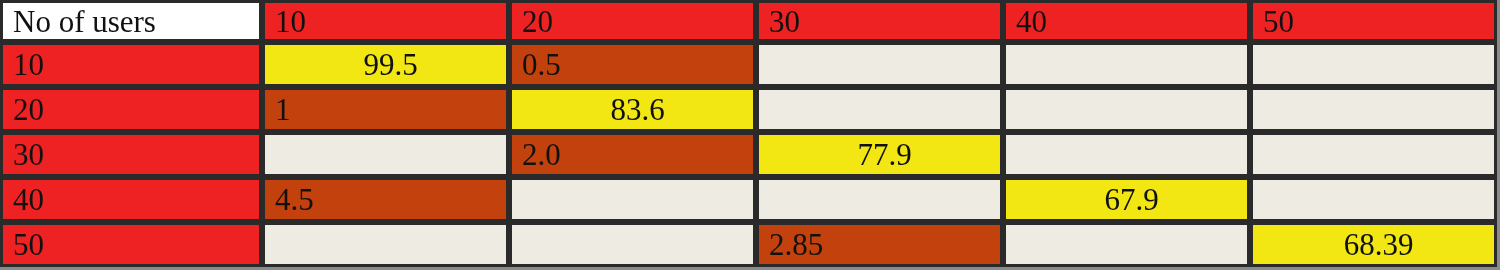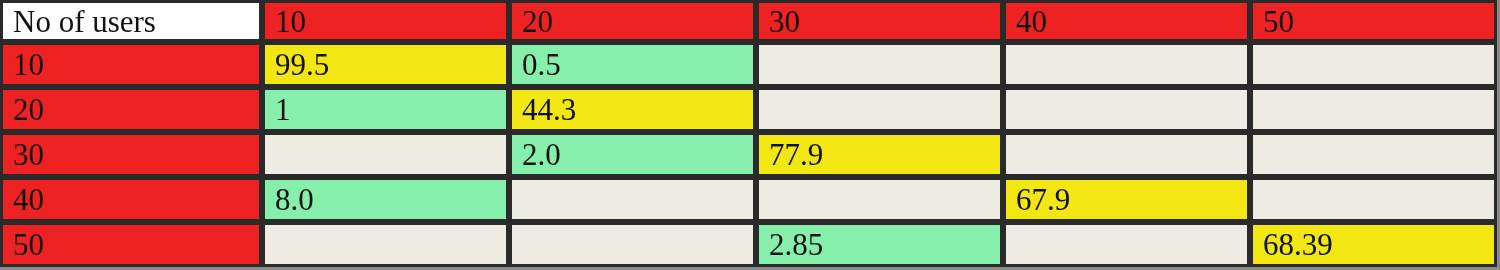--- a/index.html
+++ b/index.html
@@ -58,25 +58,26 @@
 
   td.col-header {
     background: #EE2222;
   }
 
   td.row-header {
     background: #EE2222;
   }
 
   td.data-cell {
-    background: #86efac;
+    background: #c2410c;
   }
 
   td.data-cell.diagonal {
     background: #F2E613;
+    text-align: center;
   }
 
   td.empty-cell {
     background: #EDEBE2;
   }
 </style>
 </head>
 <body>
 
 <div id="table-wrap">
@@ -104,38 +105,38 @@
         <td class="data-cell diagonal">99.5</td>
         <td class="data-cell">0.5</td>
         <td class="data-cell empty-cell"></td>
         <td class="data-cell empty-cell"></td>
         <td class="data-cell empty-cell"></td>
       </tr>
 
       <tr>
         <td class="row-header">20</td>
         <td class="data-cell">1</td>
-        <td class="data-cell diagonal">44.3</td>
+        <td class="data-cell diagonal">83.6</td>
         <td class="data-cell empty-cell"></td>
         <td class="data-cell empty-cell"></td>
         <td class="data-cell empty-cell"></td>
       </tr>
 
       <tr>
         <td class="row-header">30</td>
         <td class="data-cell empty-cell"></td>
         <td class="data-cell">2.0</td>
         <td class="data-cell diagonal">77.9</td>
         <td class="data-cell empty-cell"></td>
         <td class="data-cell empty-cell"></td>
       </tr>
 
       <tr>
         <td class="row-header">40</td>
-        <td class="data-cell">8.0</td>
+        <td class="data-cell">4.5</td>
         <td class="data-cell empty-cell"></td>
         <td class="data-cell empty-cell"></td>
         <td class="data-cell diagonal">67.9</td>
         <td class="data-cell empty-cell"></td>
       </tr>
 
       <tr>
         <td class="row-header">50</td>
         <td class="data-cell empty-cell"></td>
         <td class="data-cell empty-cell"></td>

